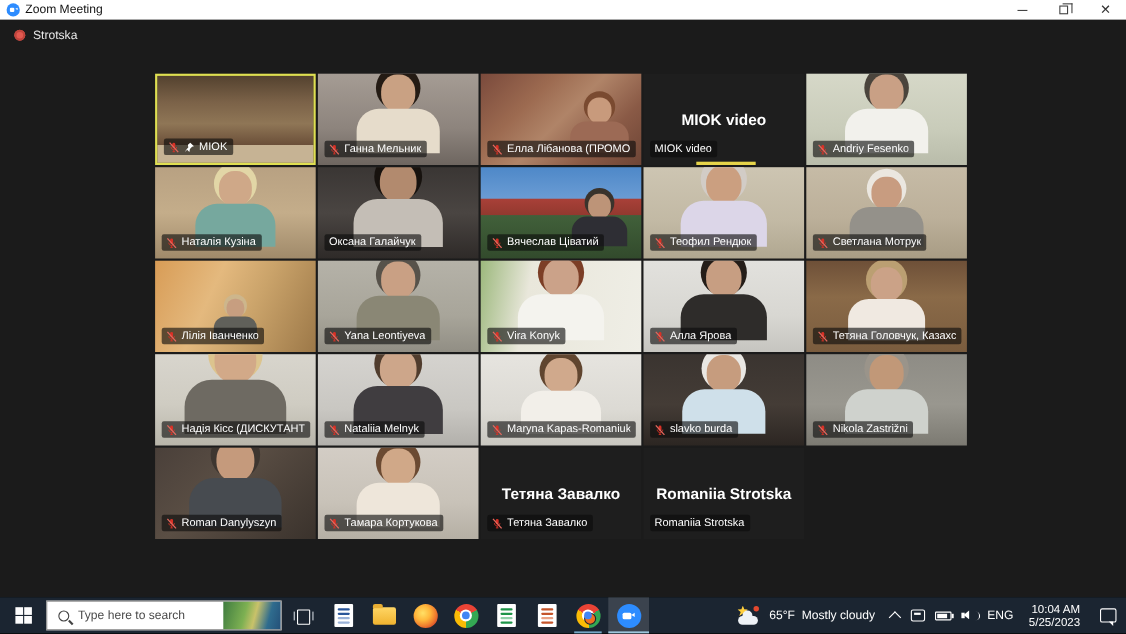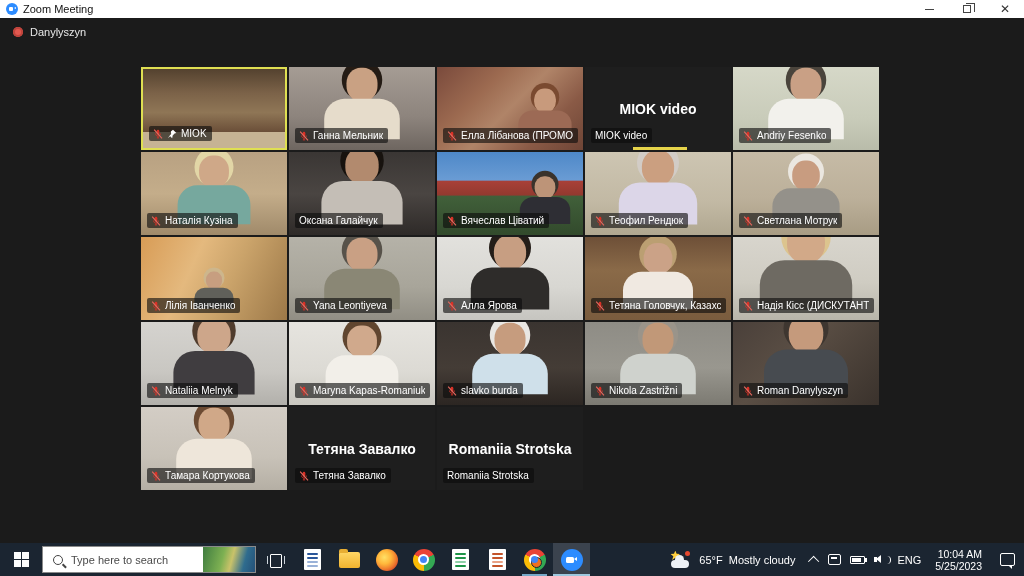--- a/index.html
+++ b/index.html
@@ -137,21 +137,21 @@
         </span>
       <span class="win-btn">
           <span class="glyph-close">✕</span>
         </span>
     </div>
   </div>
 
   <div class="meeting">
     <div class="recording">
       <span class="rec-dot"></span>
-      <span class="rec-label">Danylyszyn</span>
+      <span class="rec-label">Strotska</span>
     </div>
     <div class="grid" id="grid">
         <div class="tile active" style="background: linear-gradient(0deg, rgb(198, 179, 148) 0%, rgb(198, 179, 148) 20%, rgba(0, 0, 0, 0) 20%), linear-gradient(rgb(84, 66, 47) 0%, rgb(123, 98, 72) 30%, rgb(143, 118, 86) 55%, rgb(106, 78, 56) 80%, rgb(85, 57, 42) 100%);">
 
       <div class="name-label">
         <svg class="mic-ico" viewBox="0 0 12 12">
           <rect x="4.4" y="1" width="3.2" height="6" rx="1.6" fill="#d93025"></rect>
           <path d="M3 5.5c0 1.7 1.3 3 3 3s3-1.3 3-3" stroke="#d93025" fill="none" stroke-width="1"></path>
           <path d="M6 8.5v2.2M4.6 10.7h2.8" stroke="#d93025" stroke-width="1"></path>
           <path d="M1.4 0.8l9.4 10.4" stroke="#e4685e" stroke-width="1.4"></path>
@@ -346,20 +346,39 @@
 
       <div class="name-label">
         <svg class="mic-ico" viewBox="0 0 12 12">
           <rect x="4.4" y="1" width="3.2" height="6" rx="1.6" fill="#d93025"></rect>
           <path d="M3 5.5c0 1.7 1.3 3 3 3s3-1.3 3-3" stroke="#d93025" fill="none" stroke-width="1"></path>
           <path d="M6 8.5v2.2M4.6 10.7h2.8" stroke="#d93025" stroke-width="1"></path>
           <path d="M1.4 0.8l9.4 10.4" stroke="#e4685e" stroke-width="1.4"></path>
         </svg>
 
         <span class="nm">Yana Leontiyeva</span>
+      </div>
+
+    </div>
+        <div class="tile" style="background: linear-gradient(100deg, rgb(156, 184, 124) 0%, rgb(233, 231, 219) 30%, rgb(239, 238, 230) 100%);">
+      <div class="person" style="--hair: #7c3e26; --skin: #cba289; --shirt: #f4f3ee; --s: 1.4;">
+        <span class="p-hair"></span>
+            <span class="p-face"></span>
+            <span class="p-body"></span>
+      </div>
+
+      <div class="name-label">
+        <svg class="mic-ico" viewBox="0 0 12 12">
+          <rect x="4.4" y="1" width="3.2" height="6" rx="1.6" fill="#d93025"></rect>
+          <path d="M3 5.5c0 1.7 1.3 3 3 3s3-1.3 3-3" stroke="#d93025" fill="none" stroke-width="1"></path>
+          <path d="M6 8.5v2.2M4.6 10.7h2.8" stroke="#d93025" stroke-width="1"></path>
+          <path d="M1.4 0.8l9.4 10.4" stroke="#e4685e" stroke-width="1.4"></path>
+        </svg>
+
+        <span class="nm">Vira Konyk</span>
       </div>
 
     </div>
         <div class="tile" style="background: linear-gradient(rgb(226, 225, 221) 0%, rgb(216, 215, 210) 60%, rgb(198, 197, 192) 100%);">
       <div class="person" style="--hair: #241d18; --skin: #c79e82; --shirt: #2e2c2a; --s: 1.4;">
         <span class="p-hair"></span>
             <span class="p-face"></span>
             <span class="p-body"></span>
       </div>
 

